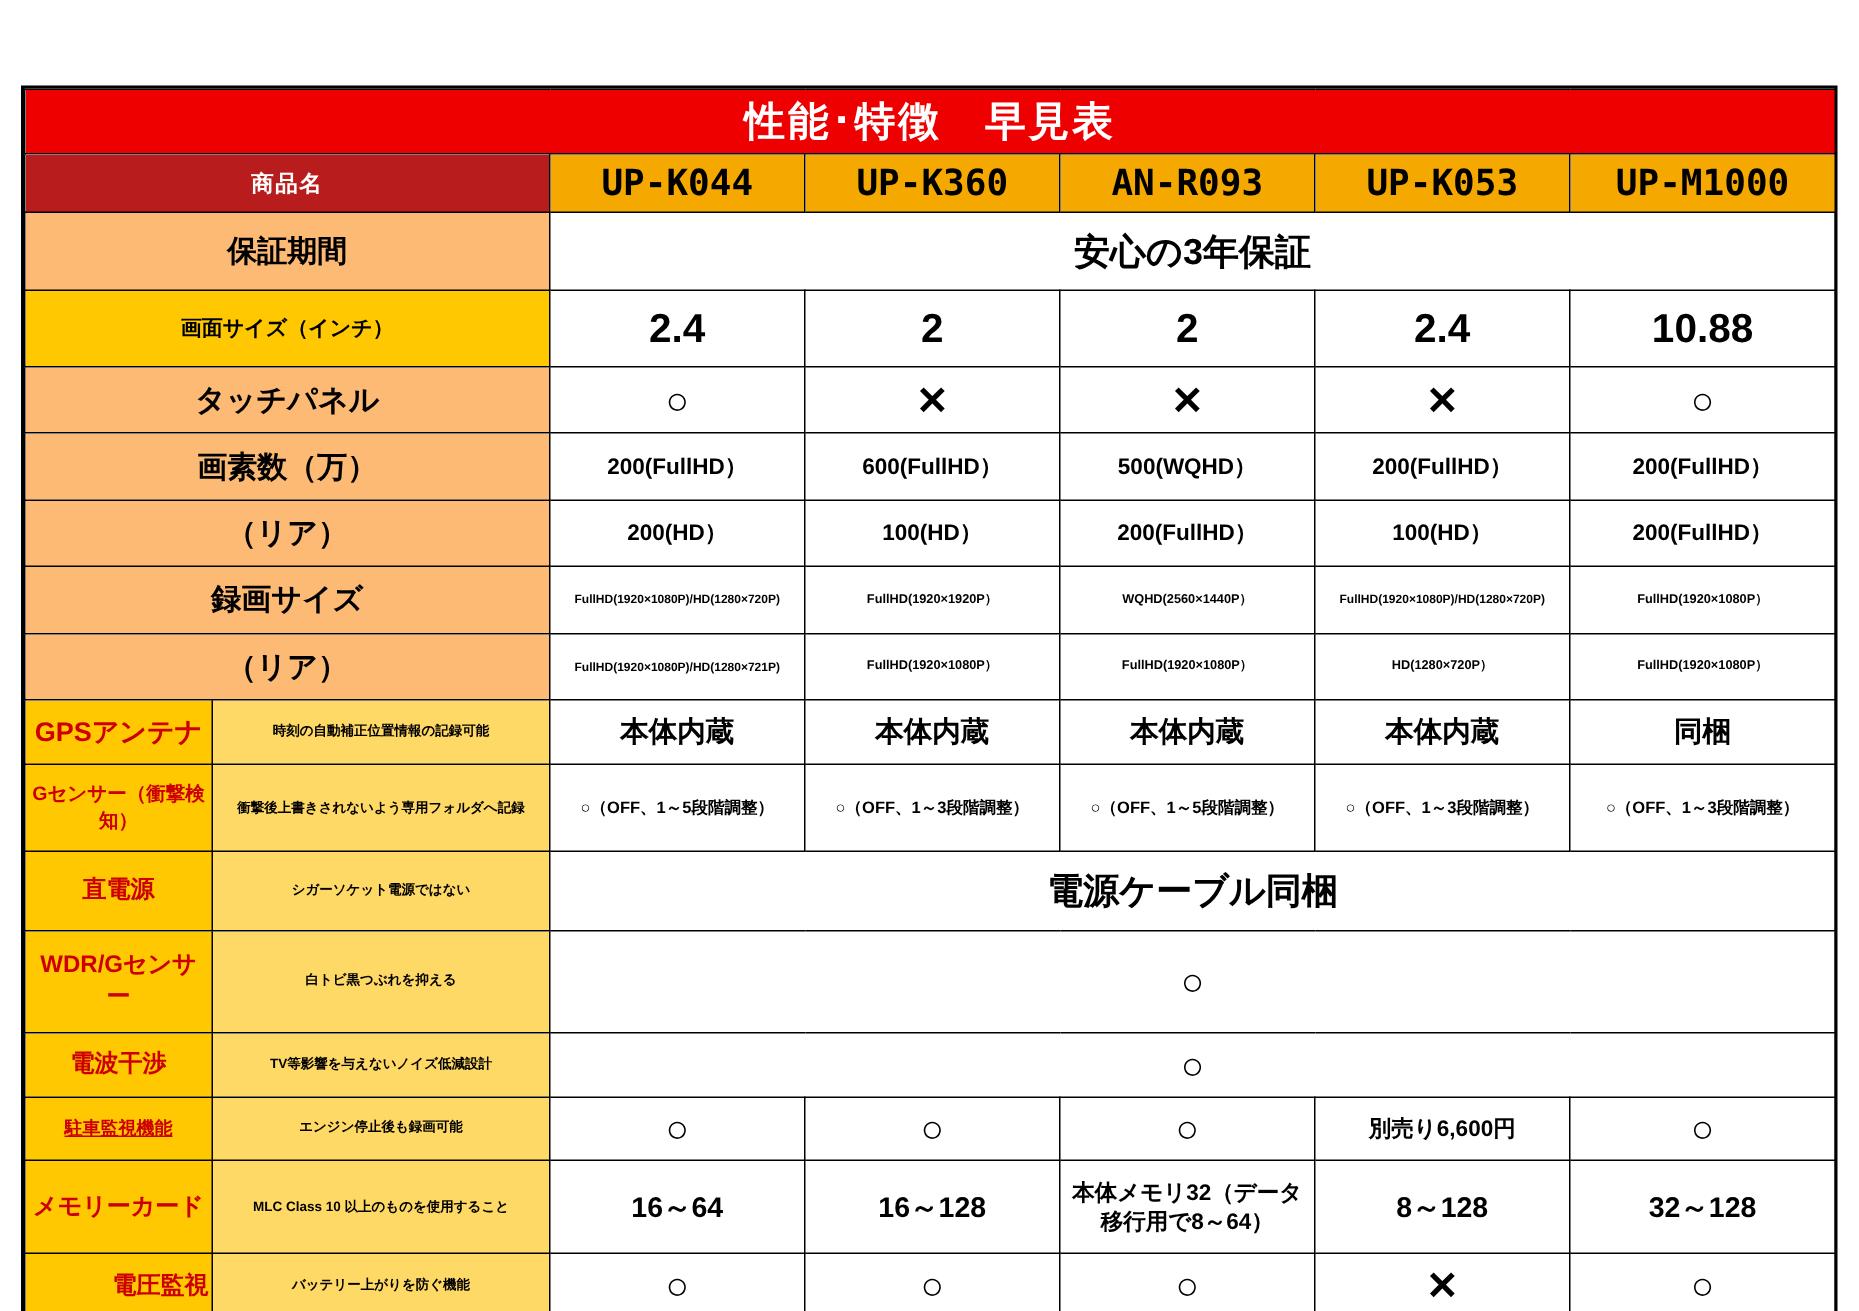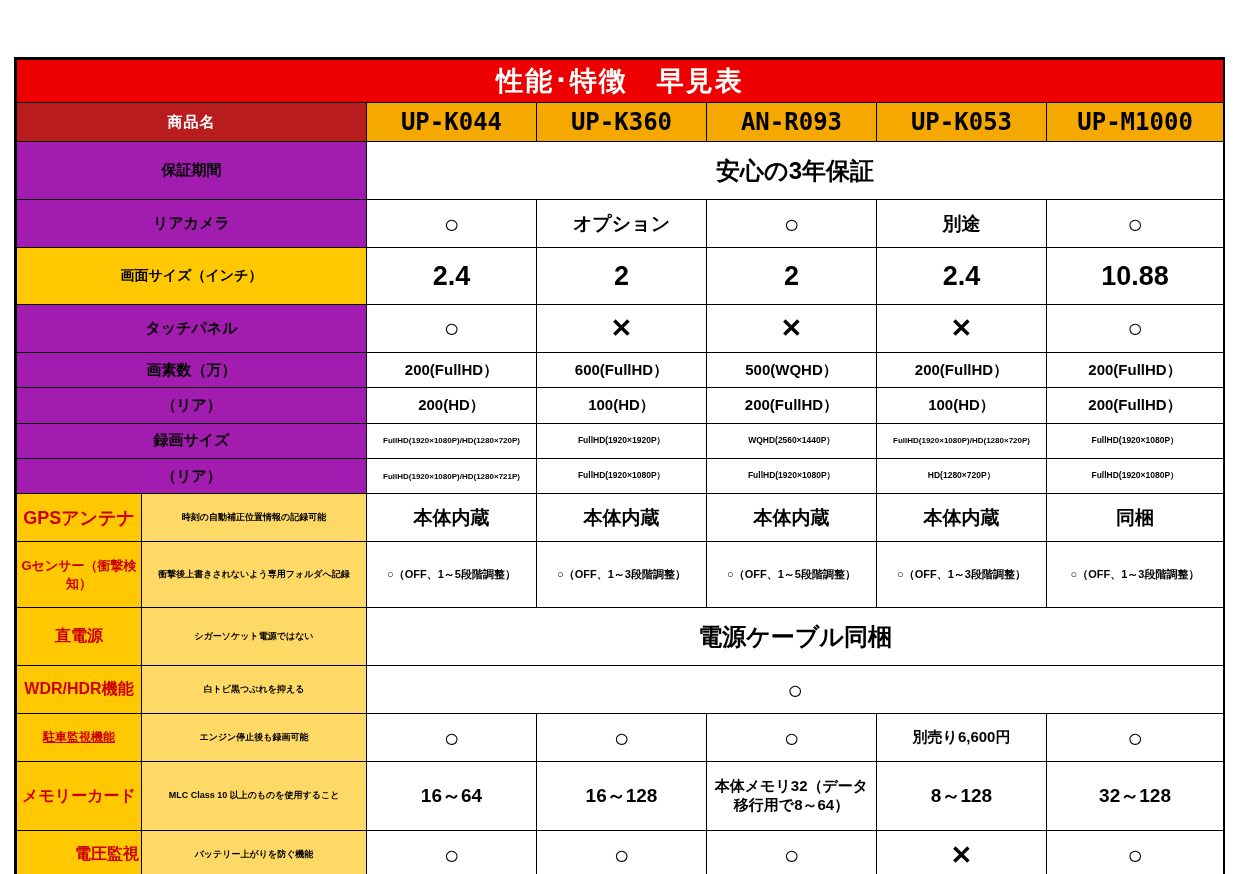--- a/index.html
+++ b/index.html
@@ -58,22 +58,22 @@
   .hdr-model {
     background: #f5a800;
     color: #000;
     font-size: 24px;
     font-family: "DejaVu Sans Mono", monospace;
     font-weight: bold;
     letter-spacing: 0px;
   }
   
   .lbl {
-    background: #a21caf;
-    font-size: 15px;
+    background: #fdba74;
+    font-size: 20px;
   }
   .lbl-sm {
     background: #ffc800;
     font-size: 14px;
   }
   .lbl-red {
     background: #ffc800;
     color: #cc0000;
     font-size: 16px;
   }
@@ -139,28 +139,20 @@
           <td class="hdr-model">UP-K360</td>
           <td class="hdr-model">AN-R093</td>
           <td class="hdr-model">UP-K053</td>
           <td class="hdr-model">UP-M1000</td>
         </tr>
         <tr>
           <td class="lbl" colspan="2">保証期間</td>
           <td class="span-val" colspan="5">安心の3年保証</td>
         </tr>
         <tr>
-          <td class="lbl" colspan="2">リアカメラ</td>
-          <td class="mark">○</td>
-          <td class="val-mid">オプション</td>
-          <td class="mark">○</td>
-          <td class="val-mid">別途</td>
-          <td class="mark">○</td>
-        </tr>
-        <tr>
           <td class="lbl-sm" colspan="2">画面サイズ（インチ）</td>
           <td class="val-big">2.4</td>
           <td class="val-big">2</td>
           <td class="val-big">2</td>
           <td class="val-big">2.4</td>
           <td class="val-big">10.88</td>
         </tr>
         <tr>
           <td class="lbl" colspan="2">タッチパネル</td>
           <td class="mark">○</td>
@@ -218,22 +210,27 @@
           <td class="gsens">○（OFF、1～5段階調整）</td>
           <td class="gsens">○（OFF、1～3段階調整）</td>
           <td class="gsens">○（OFF、1～3段階調整）</td>
         </tr>
         <tr>
           <td class="lbl-red" style="color: rgb(204, 0, 0); font-size: 16px;">直電源</td>
           <td class="sub">シガーソケット電源ではない</td>
           <td class="span-val" colspan="5">電源ケーブル同梱</td>
         </tr>
         <tr>
-          <td class="lbl-red lbl-sm2" style="color: rgb(204, 0, 0); font-size: 16px;">WDR/HDR機能</td>
+          <td class="lbl-red lbl-sm2" style="color: rgb(204, 0, 0); font-size: 16px;">WDR/Gセンサー</td>
           <td class="sub">白トビ黒つぶれを抑える</td>
+          <td class="mark" colspan="5">○</td>
+        </tr>
+        <tr>
+          <td class="lbl-red" style="color: rgb(204, 0, 0); font-size: 16px;">電波干渉</td>
+          <td class="sub">TV等影響を与えないノイズ低減設計</td>
           <td class="mark" colspan="5">○</td>
         </tr>
         <tr>
           <td class="lbl-red" style="color: rgb(204, 0, 0); font-size: 12px; text-decoration: underline;">駐車監視機能</td>
           <td class="sub">エンジン停止後も録画可能</td>
           <td class="mark">○</td>
           <td class="mark">○</td>
           <td class="mark">○</td>
           <td class="val-sm">別売り6,600円</td>
           <td class="mark">○</td>

